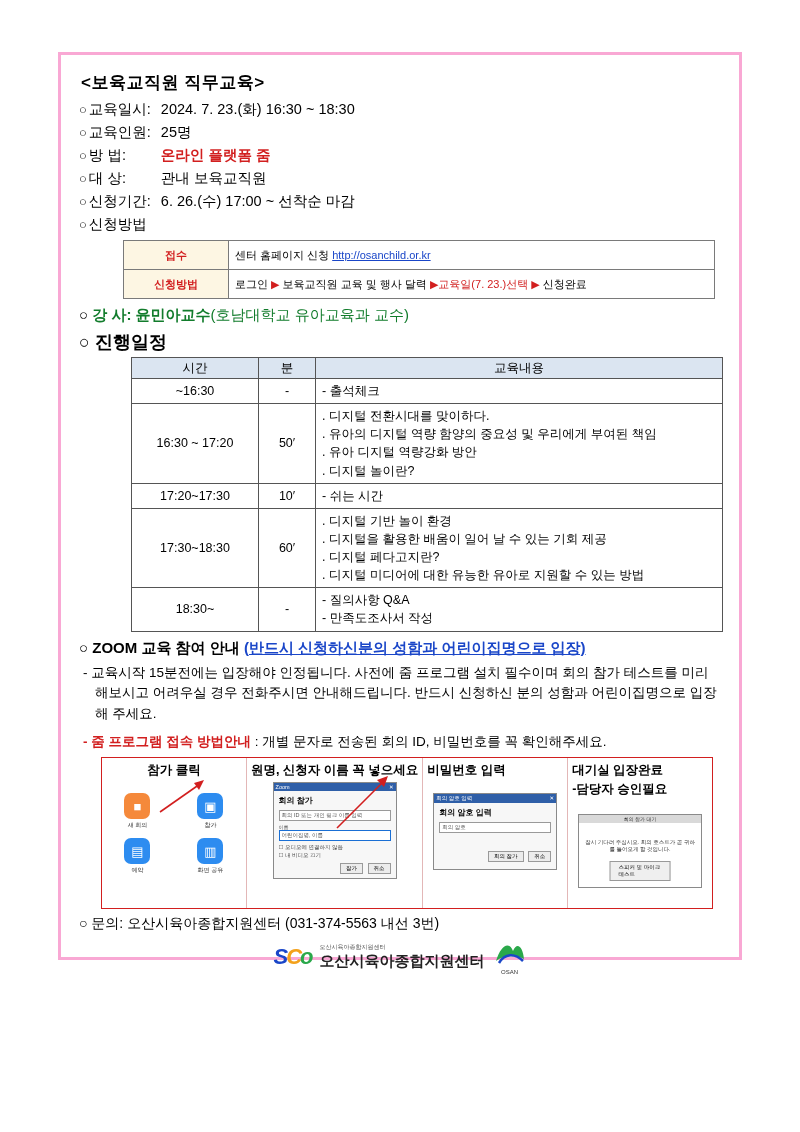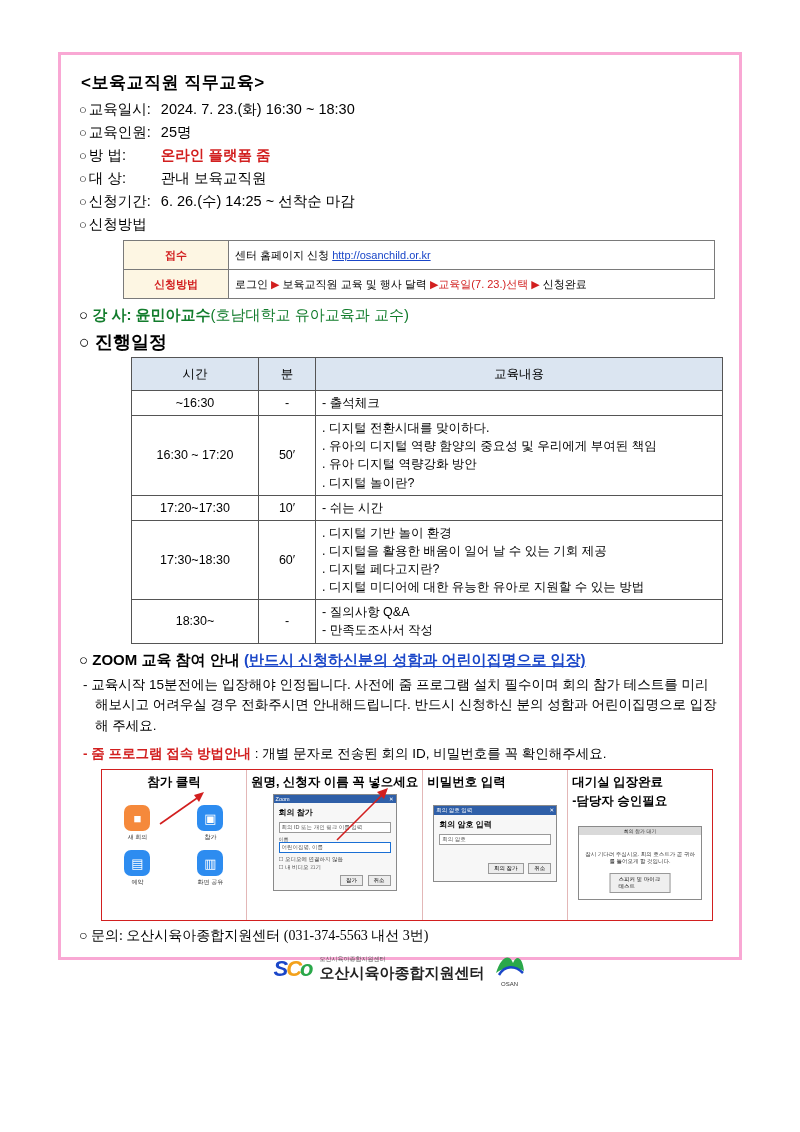--- a/index.html
+++ b/index.html
@@ -94,21 +94,21 @@
     border-collapse: collapse;
     margin: 0 0 6px 54px;
     width: 592px;
     font-size: 12.5px;
   }
   table.sched th {
     border: 1px solid #555;
     background: #dbe5f1;
     font-weight: normal;
     height: 20px;
-    padding: 6px 4px;
+    padding: 0 4px;
   }
   table.sched td {
     border: 1px solid #555;
     padding: 3px 6px;
     vertical-align: middle;
   }
   td.c { text-align: center; }
   td.l { text-align: left; }
   .cell-lines div { line-height: 1.45; white-space: nowrap; }
 
@@ -226,21 +226,20 @@
     text-align: center; font-size: 5.5px; color: #333; margin-top: 16px; padding: 0 6px;
   }
   .waitroom .wbtn {
     position: absolute; left: 50%; transform: translateX(-50%);
     bottom: 6px; border: 1px solid #999; background: #efefef;
     font-size: 5.5px; padding: 2px 8px;
   }
   .contact {
     font-size: 14px;
     margin: 6px 0 0 2px;
-    font-family: Liberation Serif, serif;
   }
   .footer-logo {
     display: flex;
     align-items: center;
     justify-content: center;
     gap: 8px;
     margin-top: 6px;
   }
   .logo-mark {
     font-size: 22px;
@@ -270,21 +269,21 @@
   <div class="info-line">
     <span class="circ">○</span><span class="label-fixed">교육인원:</span><span>25명</span>
   </div>
   <div class="info-line">
     <span class="circ">○</span><span class="label-fixed">방    법:</span><span class="red bold">온라인 플랫폼 줌</span>
   </div>
   <div class="info-line">
     <span class="circ">○</span><span class="label-fixed">대    상:</span><span>관내 보육교직원</span>
   </div>
   <div class="info-line">
-    <span class="circ">○</span><span class="label-fixed">신청기간:</span><span>6. 26.(수) 14:25 ~ 선착순 마감</span>
+    <span class="circ">○</span><span class="label-fixed">신청기간:</span><span>6. 26.(수) 17:00 ~ 선착순 마감</span>
   </div>
   <div class="info-line">
     <span class="circ">○</span><span>신청방법</span>
   </div>
 
   <table class="apply">
     <tbody>
         <tr>
       <td class="head">접수</td>
       <td>

